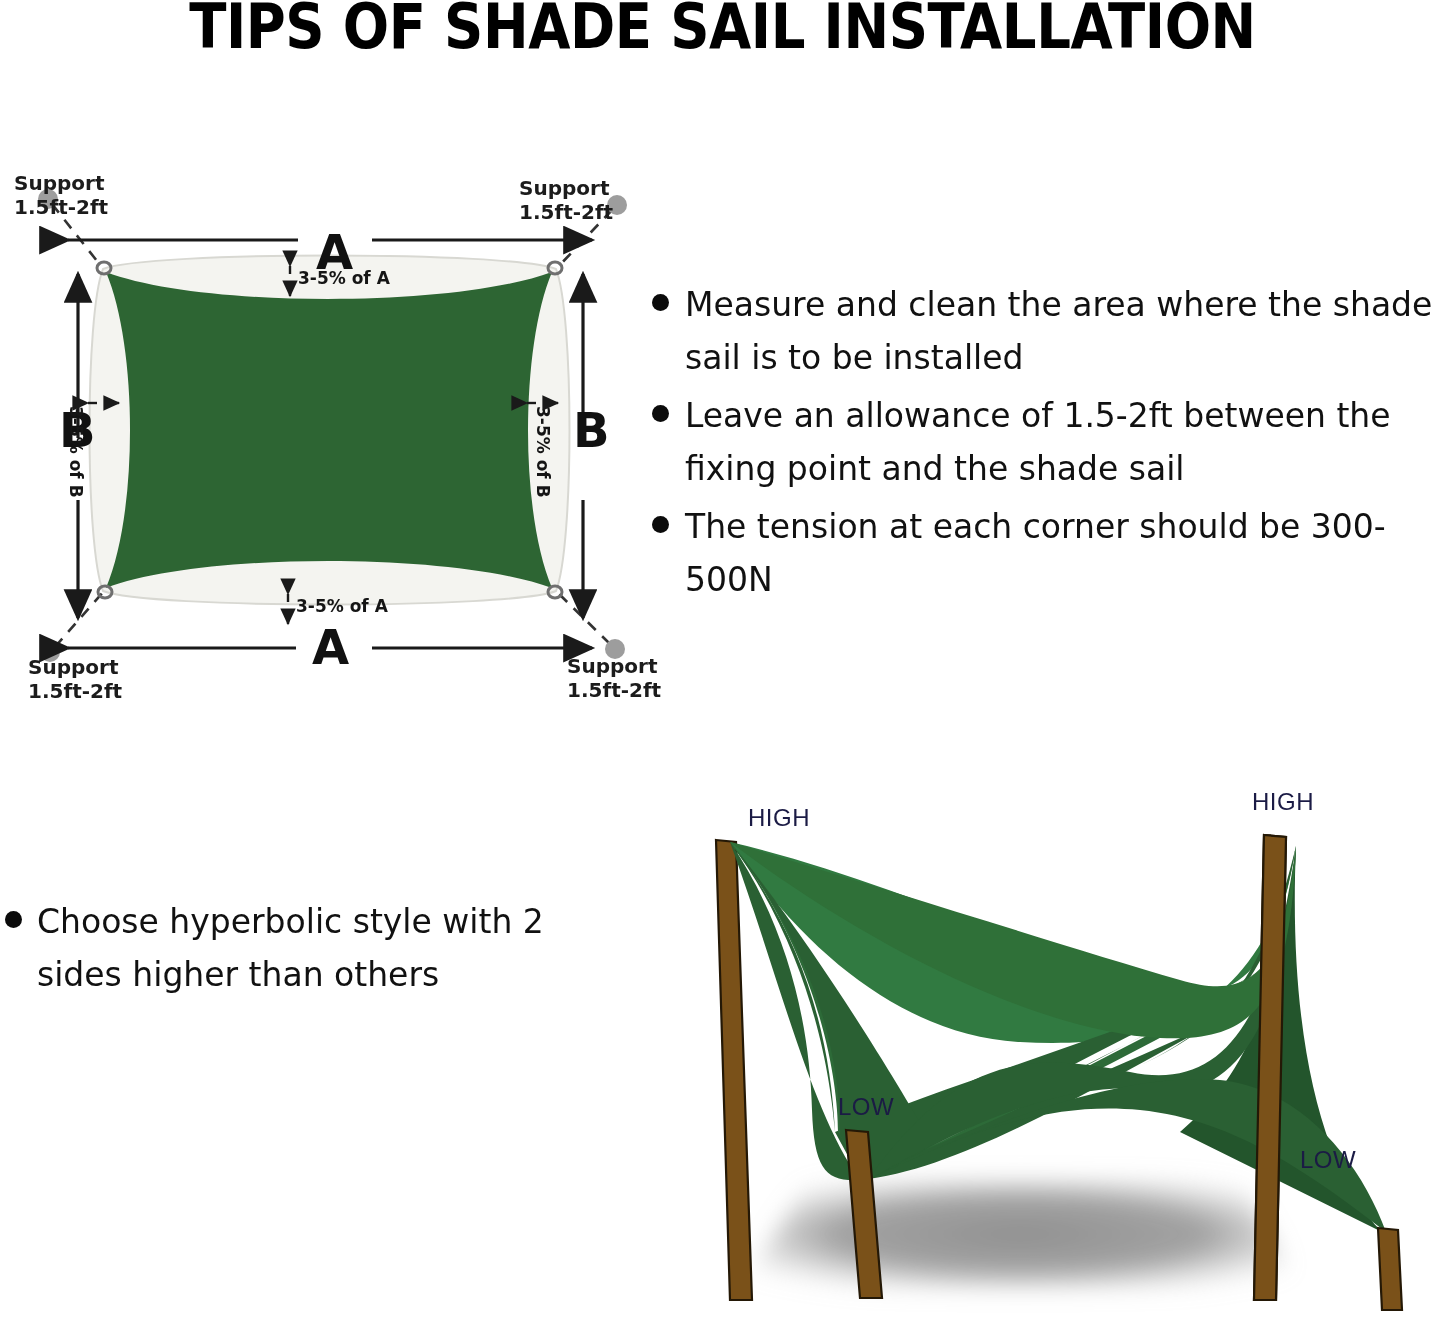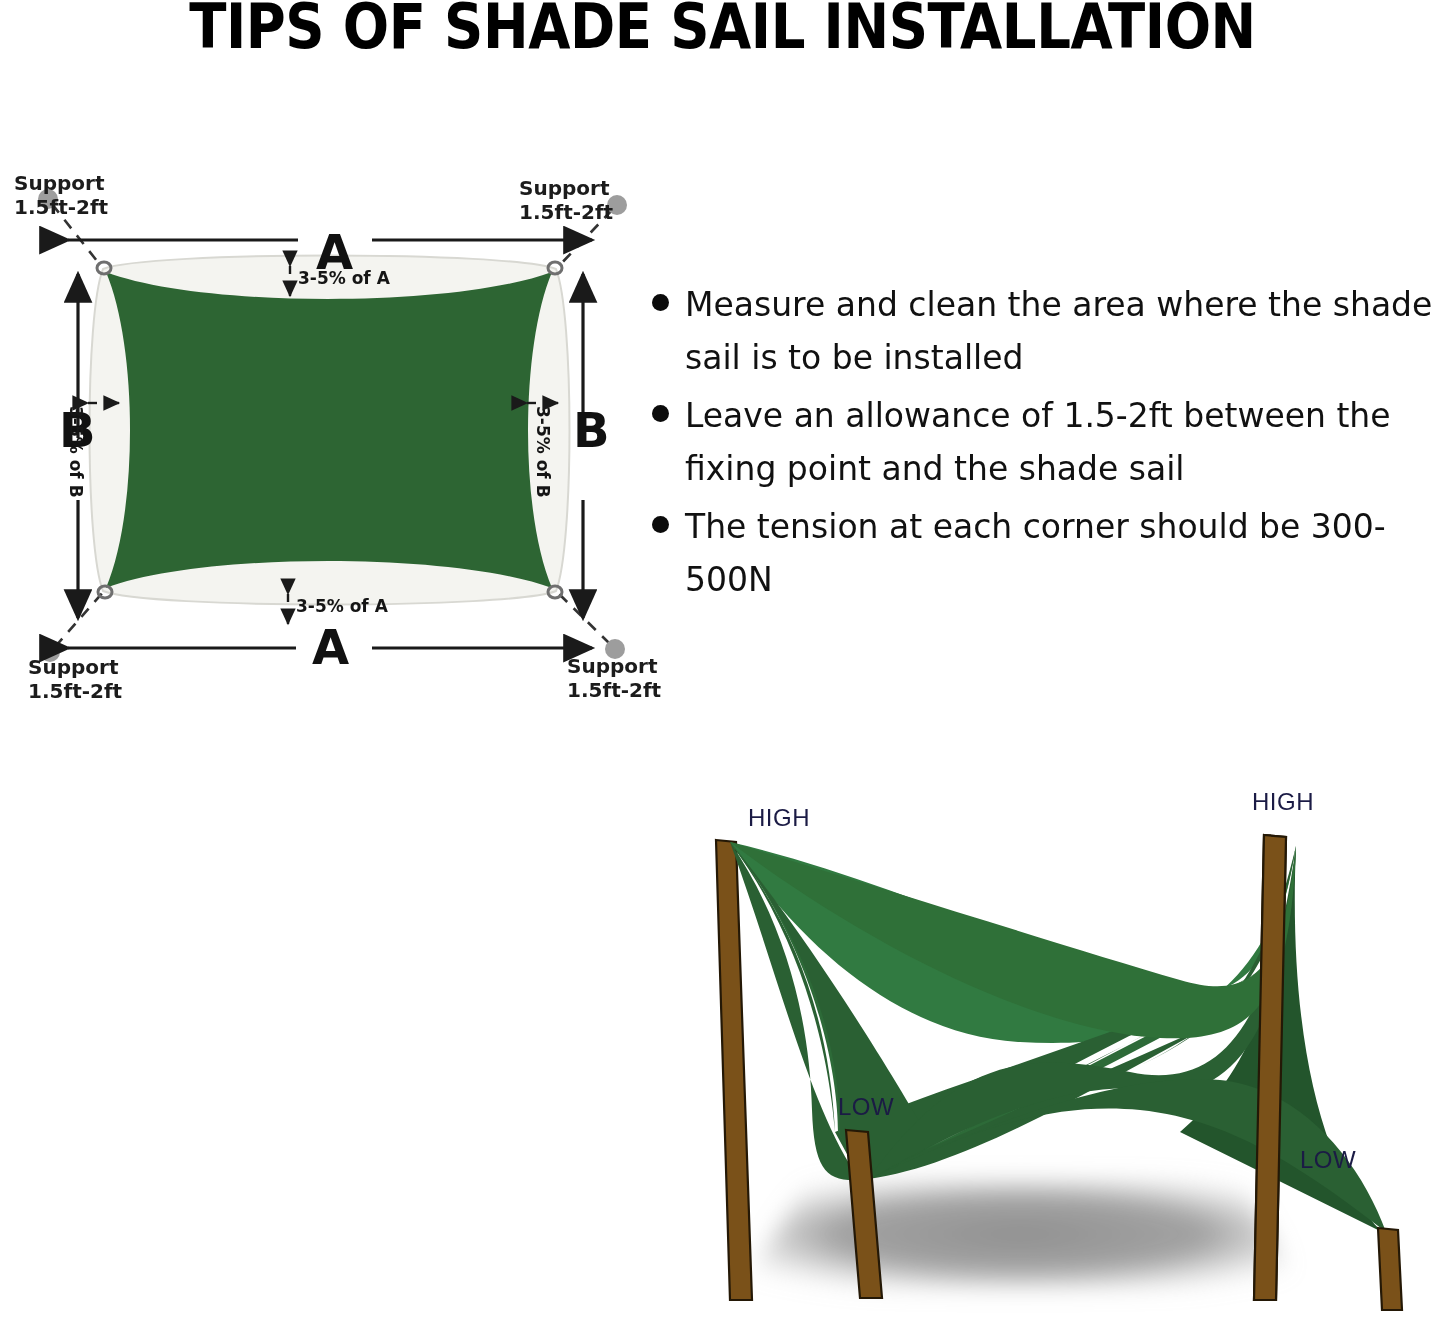--- a/index.html
+++ b/index.html
@@ -254,20 +254,24 @@
     <span class="bullet-dot"></span>
     <span class="bullet-text">Leave an allowance of 1.5-2ft between the fixing point and the shade sail</span>
   </div>
   <div class="bullet-row">
     <span class="bullet-dot"></span>
     <span class="bullet-text">The tension at each corner should be 300-500N</span>
   </div>
 </div>
 
 <div class="bullets" id="bullets-left">
+  <div class="bullet-row">
+    <span class="bullet-dot"></span>
+    <span class="bullet-text">Choose hyperbolic style with 2 sides higher than others</span>
+  </div>
 </div>
 
 <div id="hyperbolic">
   <svg width="785" height="539" viewBox="0 0 785 539">
     <defs>
       <radialGradient id="shadowGrad" cx="50%" cy="50%" r="60%">
         <stop offset="0%" stop-color="#8b8b8b" stop-opacity="0.95"></stop>
         <stop offset="55%" stop-color="#919191" stop-opacity="0.85"></stop>
         <stop offset="100%" stop-color="#bdbdbd" stop-opacity="0"></stop>
       </radialGradient>

